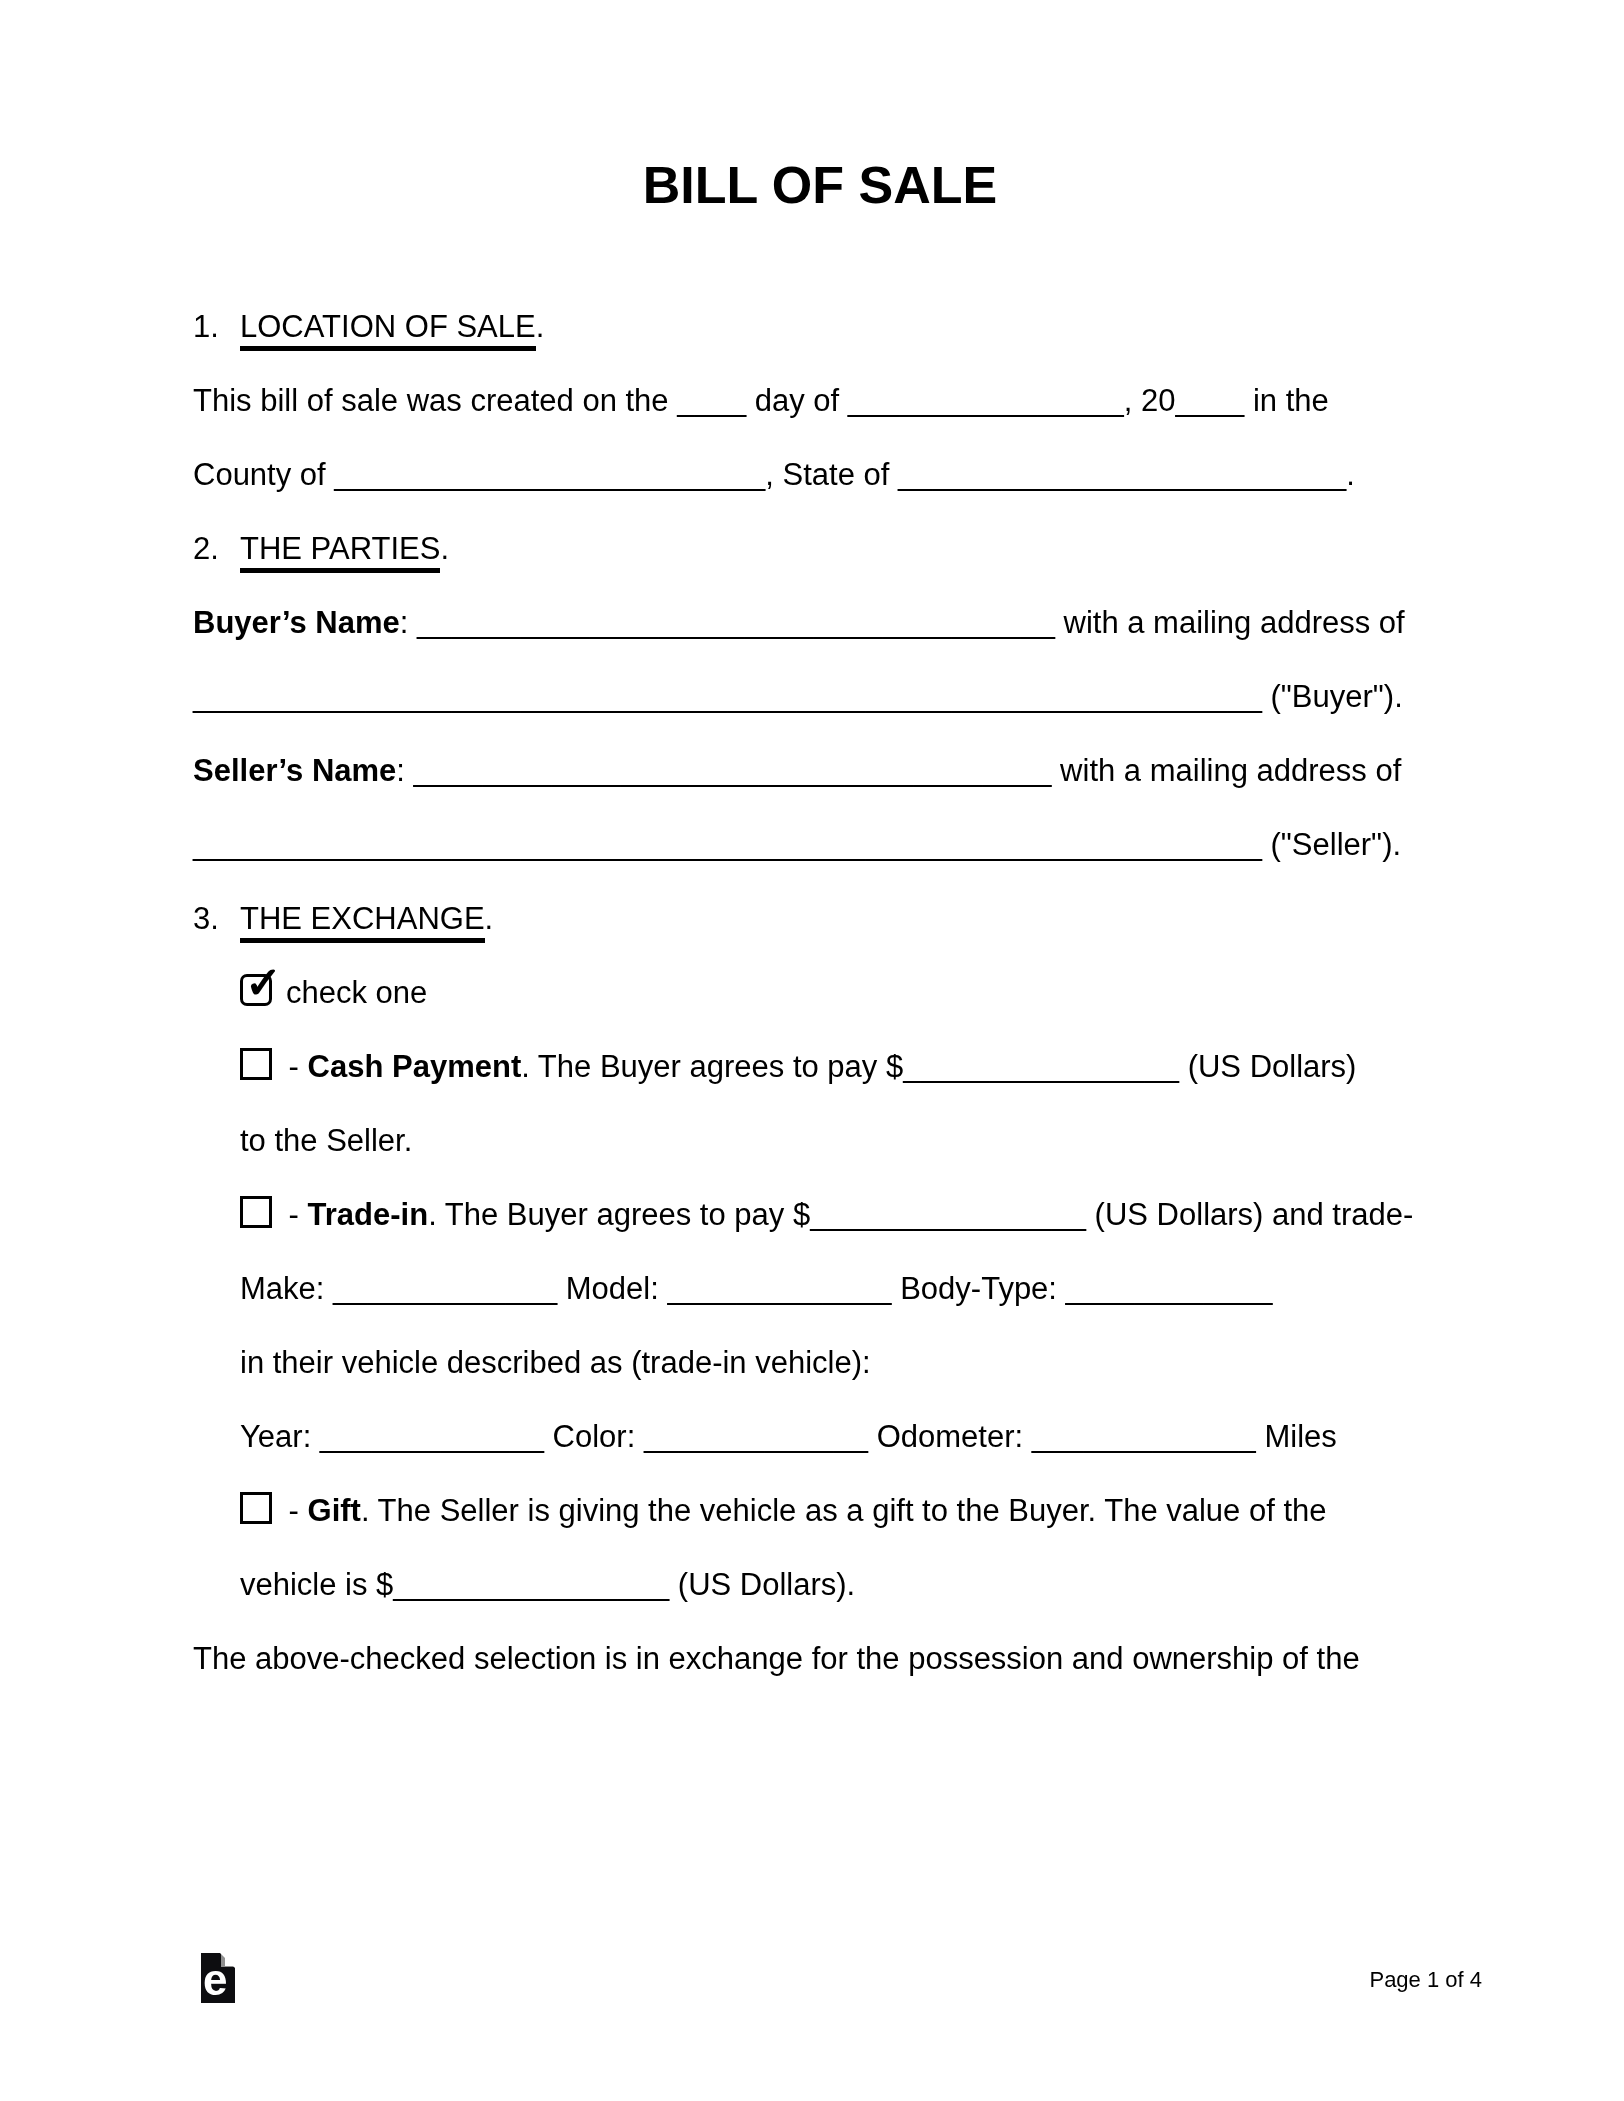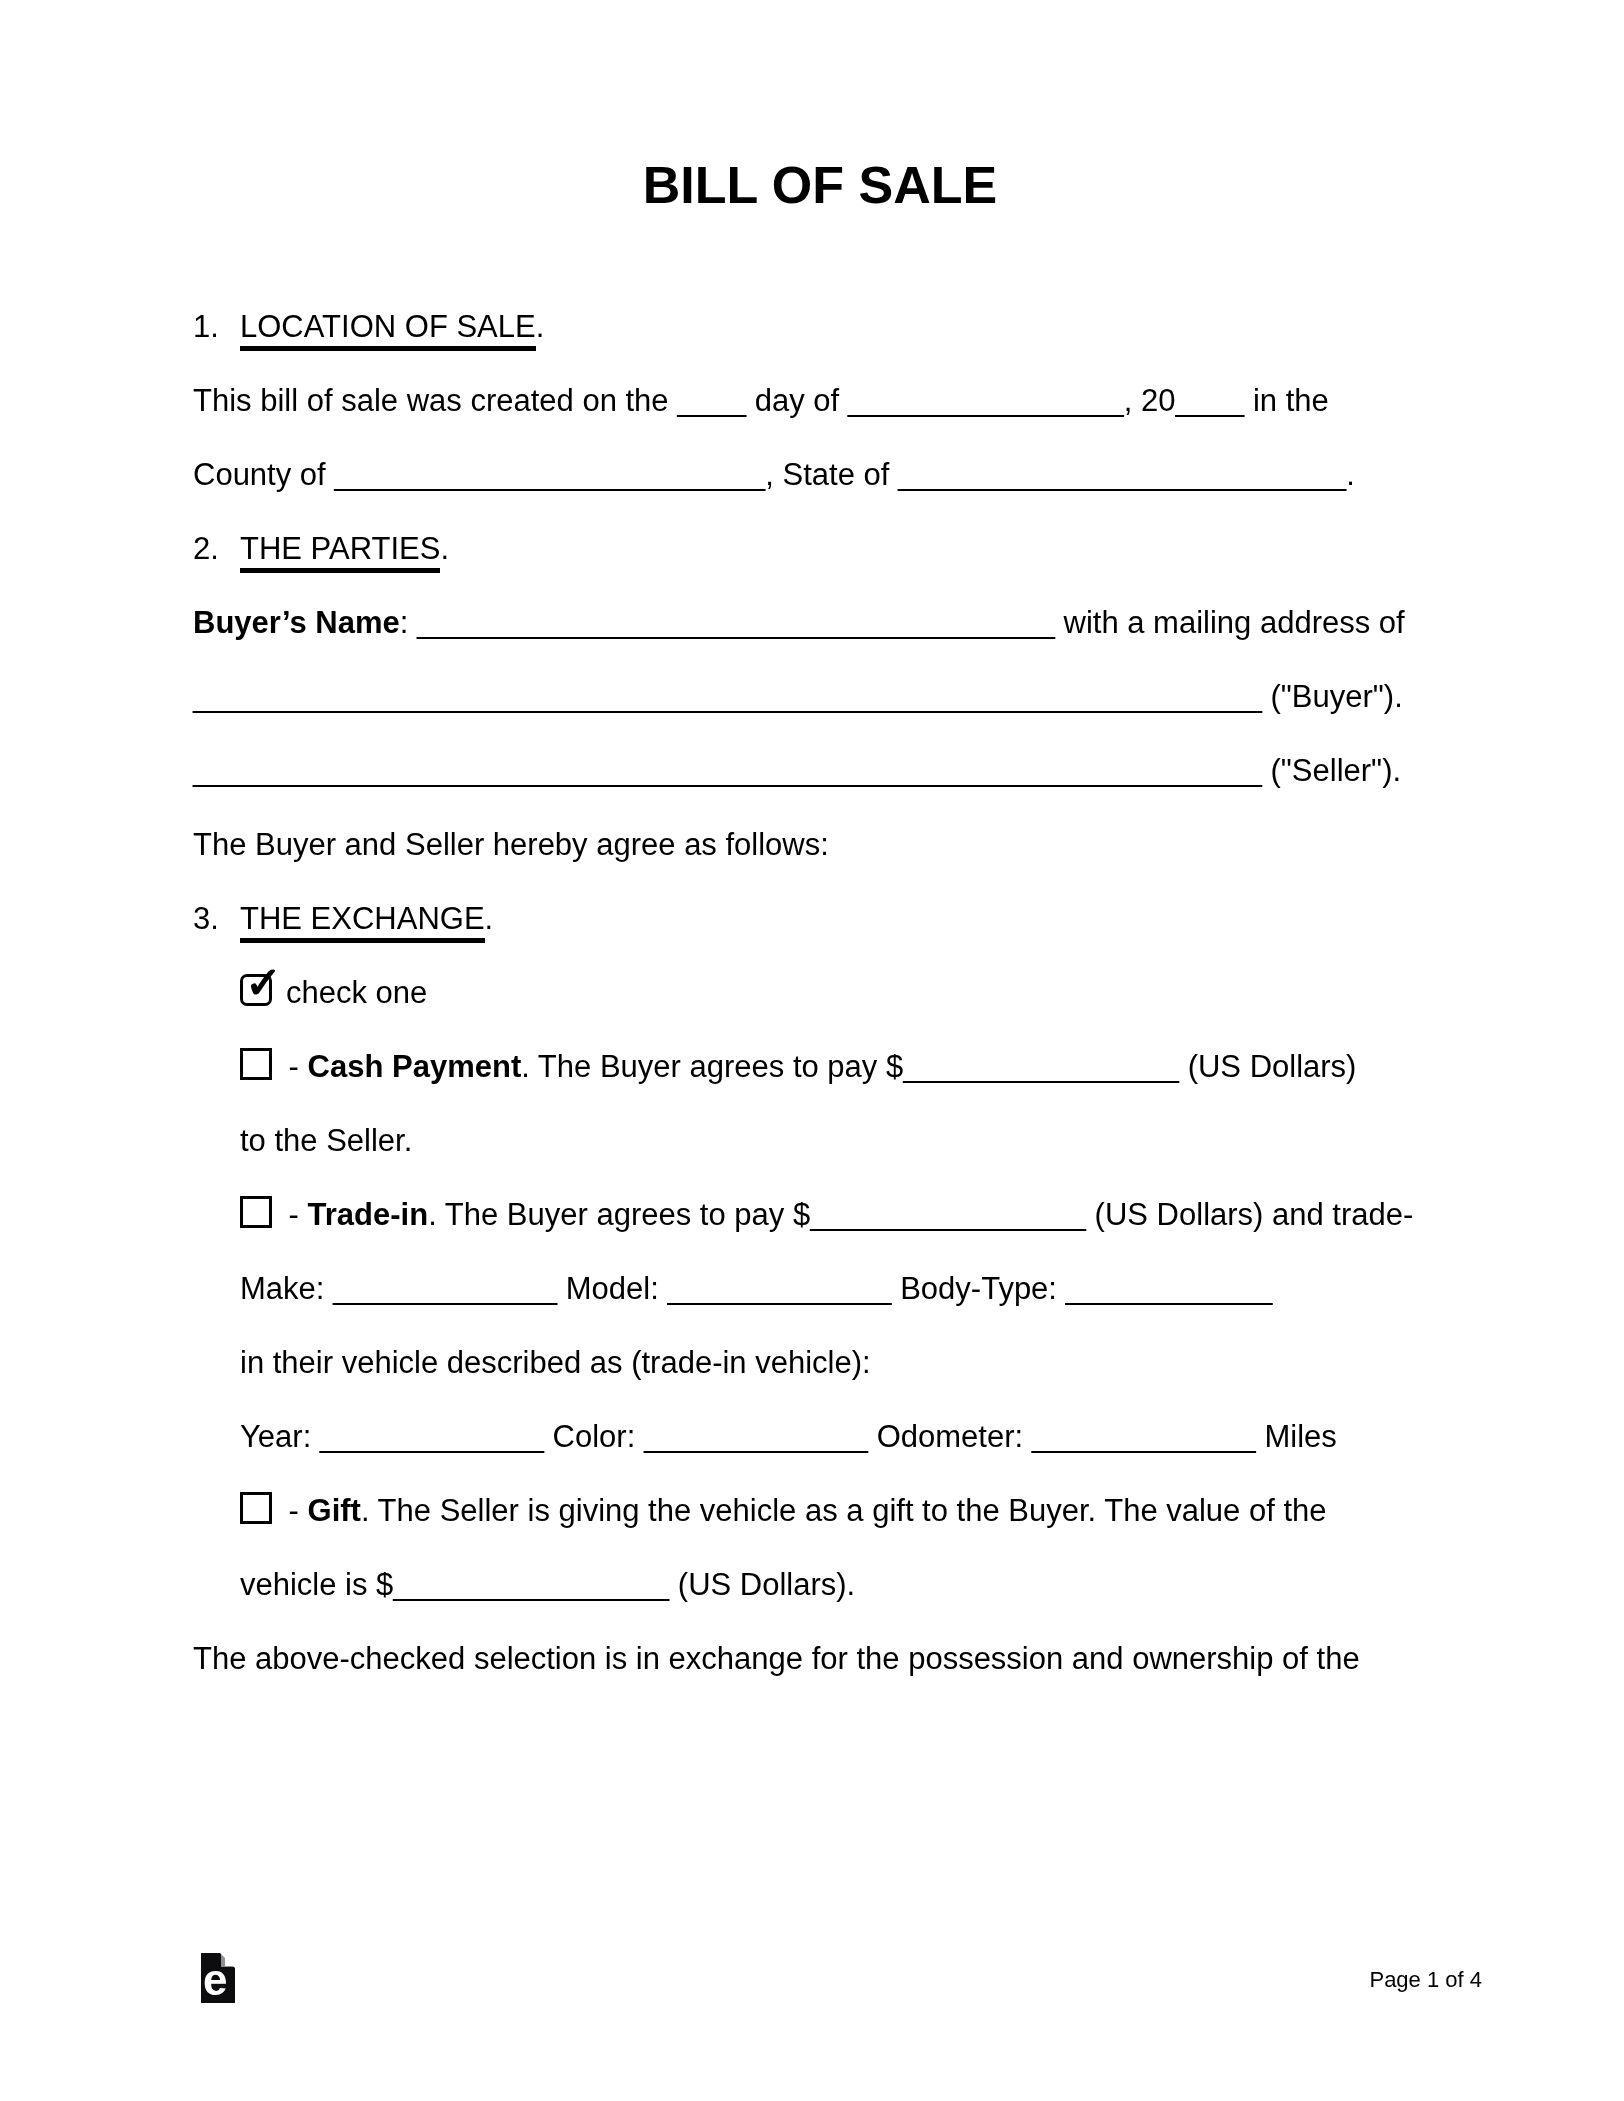--- a/index.html
+++ b/index.html
@@ -108,22 +108,22 @@
 
   <h1 class="title">BILL OF SALE</h1>
 
   <div class="content" id="lines">
       <div class="line heading"><span class="h-num">1.</span><span class="h-text">LOCATION OF SALE</span><span class="h-period">.</span></div>
       <div class="line"><span>This bill of sale was created on the ____ day of ________________, 20____ in the</span></div>
       <div class="line"><span>County of _________________________, State of __________________________.</span></div>
       <div class="line heading"><span class="h-num">2.</span><span class="h-text">THE PARTIES</span><span class="h-period">.</span></div>
       <div class="line"><span class="bold">Buyer’s Name</span><span>: _____________________________________ with a mailing address of</span></div>
       <div class="line"><span>______________________________________________________________ ("Buyer").</span></div>
+      <div class="line"><span class="bold">Seller’s Name</span><span>: _____________________________________ with a mailing address of</span></div>
       <div class="line"><span>______________________________________________________________ ("Seller").</span></div>
-      <div class="line"><span>The Buyer and Seller hereby agree as follows:</span></div>
       <div class="line heading"><span class="h-num">3.</span><span class="h-text">THE EXCHANGE</span><span class="h-period">.</span></div>
       <div class="line indent"><span class="cb checked"><span class="tick">✓</span></span><span class="cb-text">check one</span></div>
       <div class="line indent"><span class="cb"></span><span> - </span><span class="bold">Cash Payment</span><span>. The Buyer agrees to pay $________________ (US Dollars)</span></div>
       <div class="line indent"><span>to the Seller.</span></div>
       <div class="line indent"><span class="cb"></span><span> - </span><span class="bold">Trade-in</span><span>. The Buyer agrees to pay $________________ (US Dollars) and trade-</span></div>
       <div class="line indent"><span>Make: _____________ Model: _____________ Body-Type: ____________</span></div>
       <div class="line indent"><span>in their vehicle described as (trade-in vehicle):</span></div>
       <div class="line indent"><span>Year: _____________ Color: _____________ Odometer: _____________ Miles</span></div>
       <div class="line indent"><span class="cb"></span><span> - </span><span class="bold">Gift</span><span>. The Seller is giving the vehicle as a gift to the Buyer. The value of the</span></div>
       <div class="line indent"><span>vehicle is $________________ (US Dollars).</span></div>

